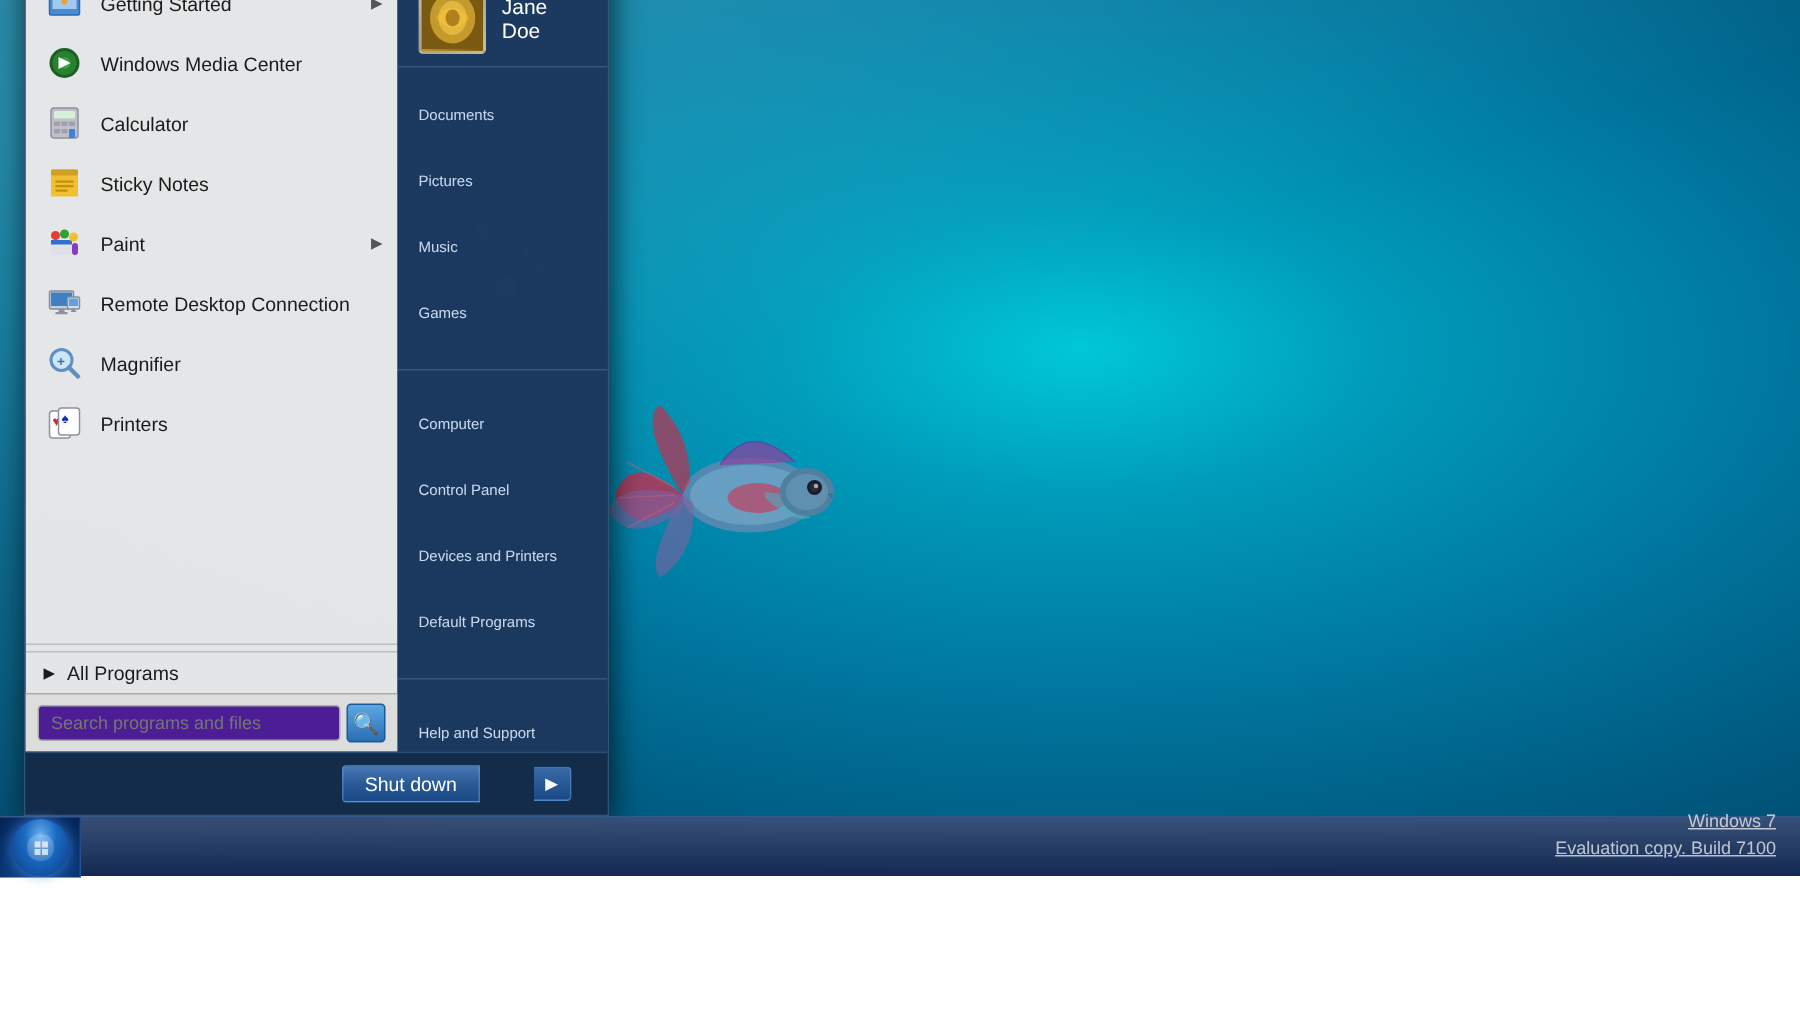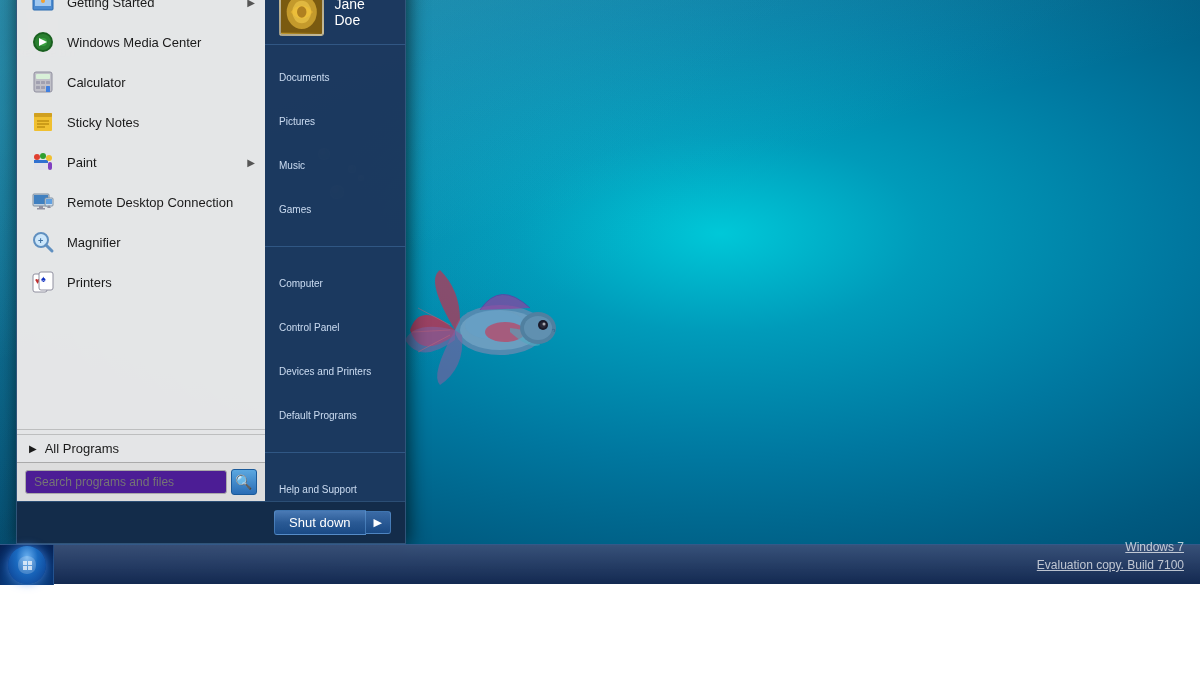--- a/index.html
+++ b/index.html
@@ -236,21 +236,22 @@
       background: rgba(100,160,220,0.3);
       margin: 4px 0;
     }
 
     
     #shutdown-row {
       display: flex;
       align-items: center;
       background: rgba(20, 45, 75, 0.95);
       border-top: 1px solid rgba(100,160,220,0.3);
-      padding: 8px 14px;
+      padding: 8px 24px;
+      gap: 36px;
     }
 
     #shutdown-btn {
       display: flex;
       align-items: center;
       background: linear-gradient(180deg, #4a7ab5 0%, #2a5a95 50%, #1a4a85 100%);
       border: 1px solid rgba(100,160,220,0.5);
       border-radius: 3px 0 0 3px;
       color: white;
       font-size: 13px;

